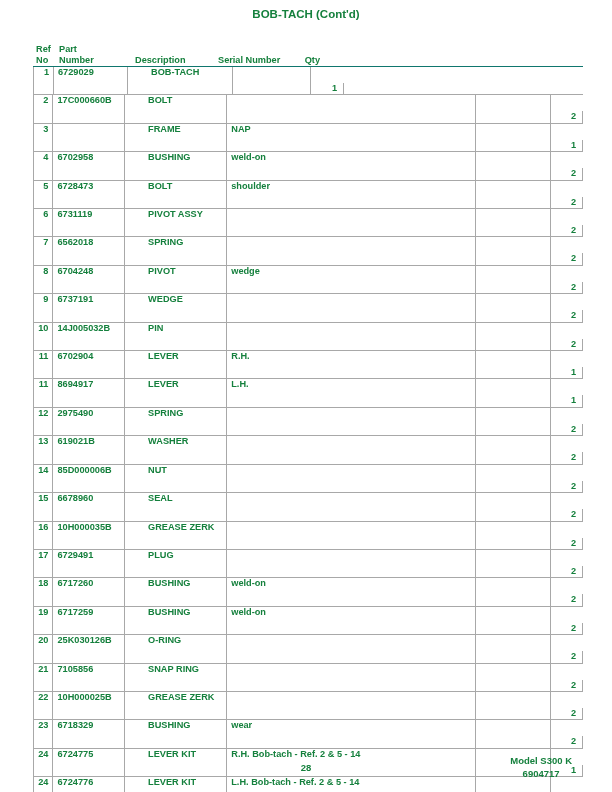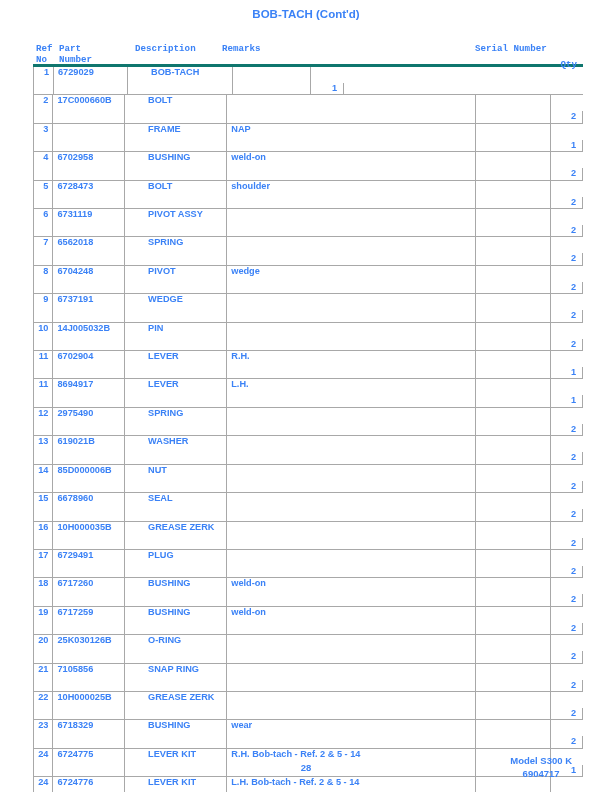--- a/index.html
+++ b/index.html
@@ -2,38 +2,37 @@
 <html><head>
 <meta charset="utf-8">
 <style>
   html,body{margin:0;padding:0;background:#808080;}
   .page{
     position:relative;
     width:612px;height:792px;
     background:#ffffff;
     font-family:"Liberation Sans", sans-serif;
     font-weight:bold;
-    color:#3b82f6;
+    color:#15803d;
     overflow:hidden;
   }
   .title{
     position:absolute;top:8px;left:0;right:0;
     text-align:center;
     font-size:11.5px;
   }
   .parts-table{
     position:absolute;left:33px;top:43px;width:550px;
     font-size:9.2px;
   }
   .hdr-row{
-    display:flex;
+    display:flex;align-items:flex-end;
     height:24px;
-    border-bottom:3px solid #0f766e;
+    border-bottom:1px solid #0f766e;
     box-sizing:border-box;
-    font-family:Liberation Mono, monospace;
   }
   .hdr-cell{box-sizing:border-box;line-height:11px;}
   .c-ref{width:21px;}
   .c-part{width:74px;}
   .c-desc{width:87px;}
   .c-rem{width:257px;}
   .c-ser{width:78px;}
   .c-qty{width:33px;text-align:right;margin-top:16px;}
   .hdr-row .c-ref{padding-left:3px;}
   .hdr-row .c-part{padding-left:5px;}
@@ -77,21 +76,20 @@
     <div class="hdr-row">
       <div class="hdr-cell c-ref">
         <div>Ref</div>
         <div>No</div>
       </div>
       <div class="hdr-cell c-part">
         <div>Part</div>
         <div>Number</div>
       </div>
       <div class="hdr-cell c-desc">Description</div>
-      <div class="hdr-cell c-rem">Remarks</div>
       <div class="hdr-cell c-ser">Serial Number</div>
       <div class="hdr-cell c-qty">Qty</div>
     </div>
     <div class="tbody">
     <div class="row">
       <div class="cell c-ref">1</div>
       <div class="cell c-part">6729029</div>
       <div class="cell c-desc">BOB-TACH</div>
       <div class="cell c-ser"></div>
       <div class="cell c-qty">1</div>

